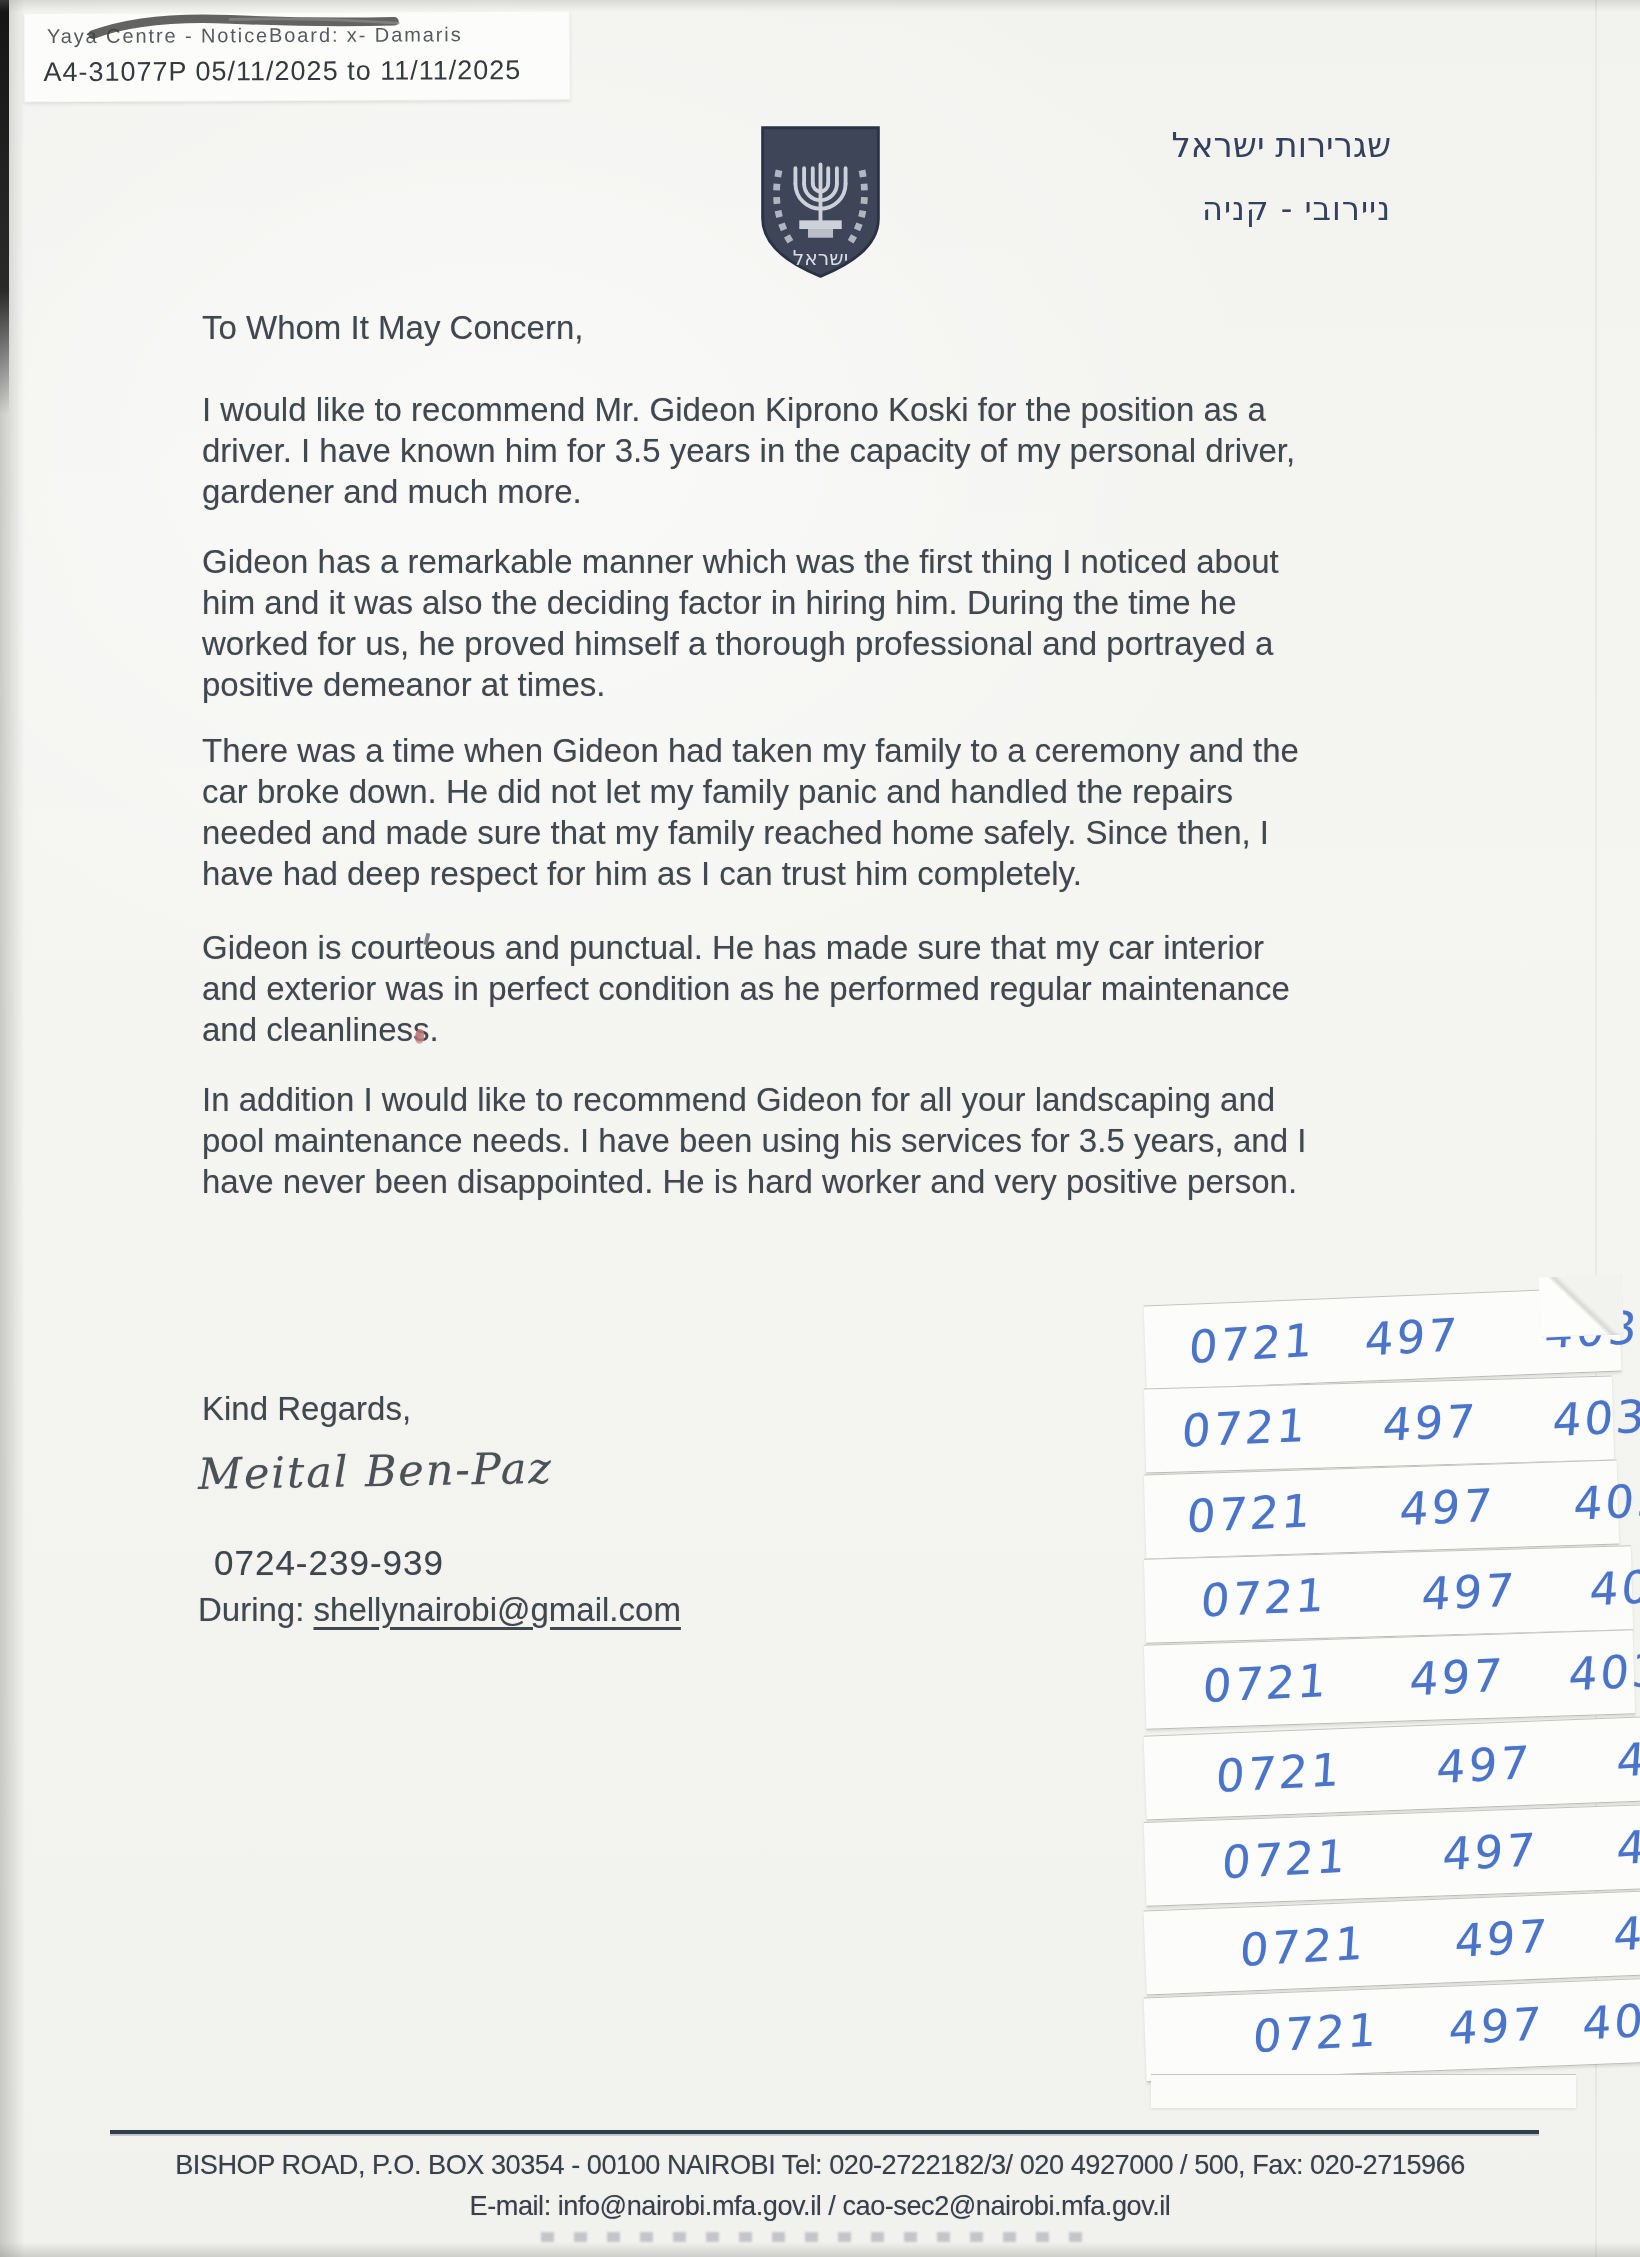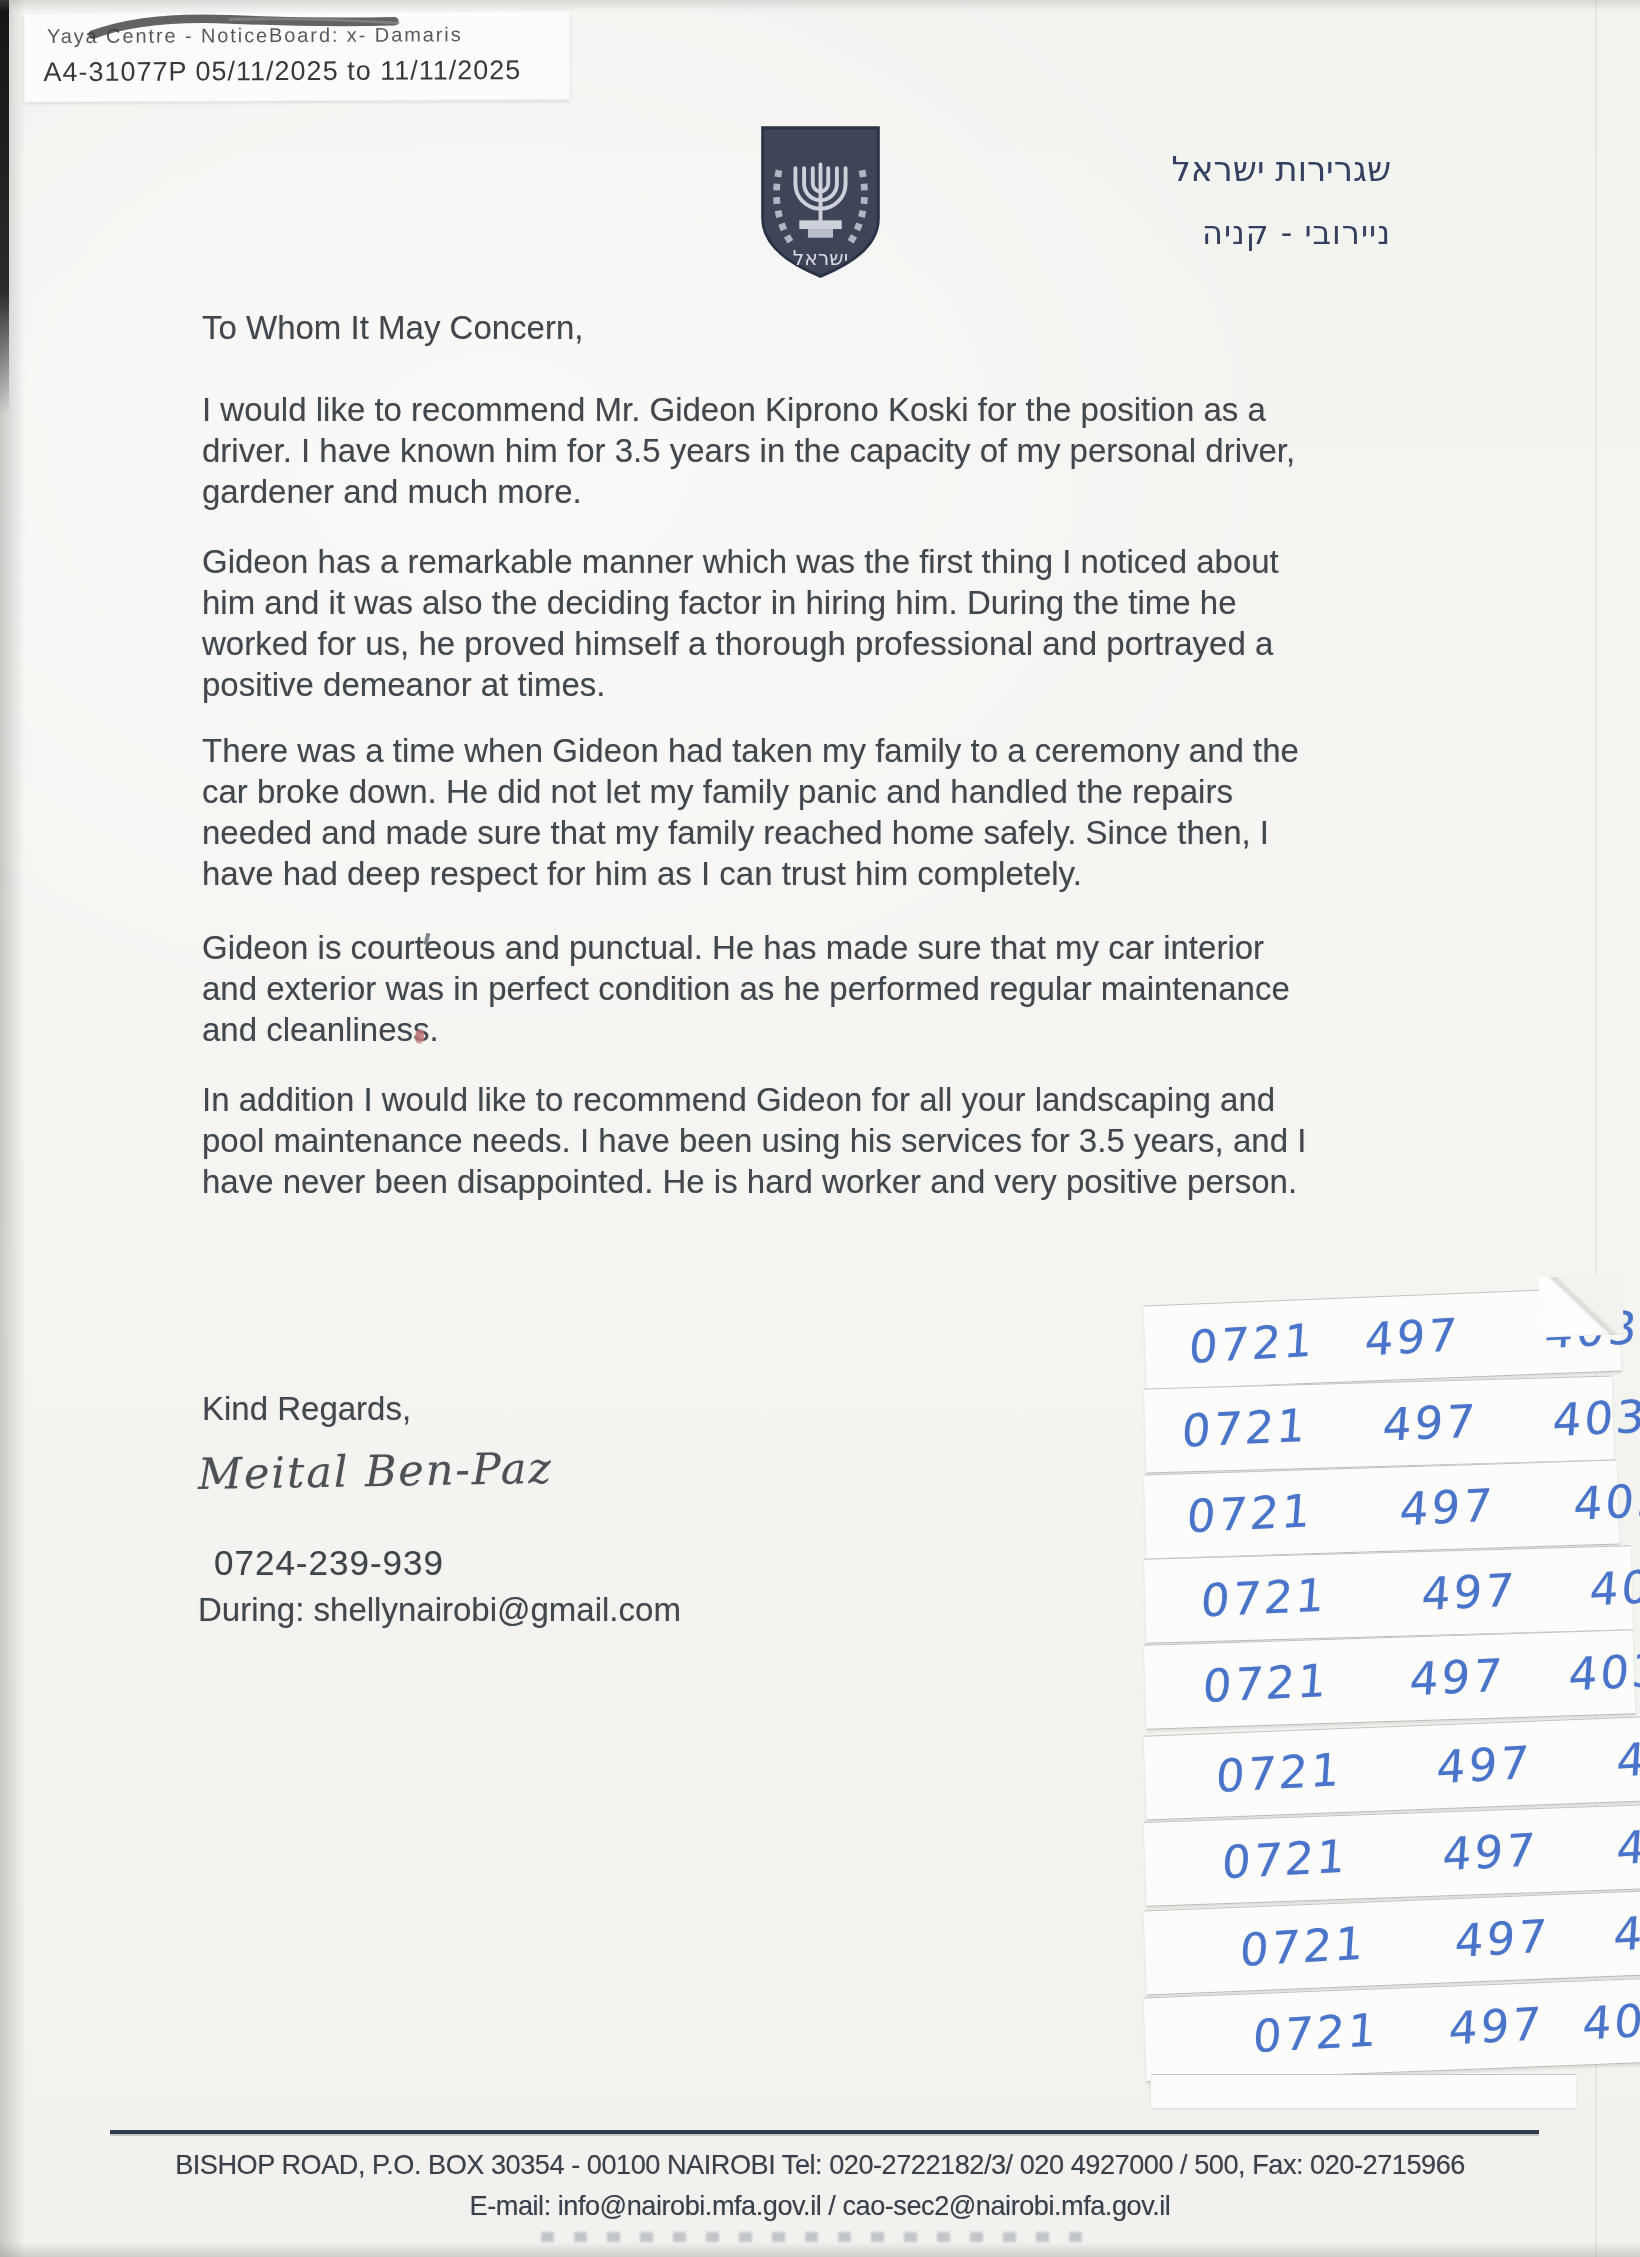--- a/index.html
+++ b/index.html
@@ -26,40 +26,40 @@
     box-shadow:0 1.9px 3.9px rgba(0,0,0,.10), inset 0 0 0 1px rgba(0,0,0,.03);transform:rotate(-.25deg);}
   .sticker .l1{position:absolute;left:23px;top:11.6px;font-size:20px;letter-spacing:1.9px;color:#565a5e;}
   .sticker .l2{position:absolute;left:19.3px;top:44px;font-size:27px;letter-spacing:1px;color:#36393d;}
   .swoosh{position:absolute;left:85px;top:5.8px;}
 
   
   .embassy-en{position:absolute;left:116px;top:153px;width:406px;text-align:center;
     font-family:"Liberation Serif",serif;font-weight:bold;color:#2e3a5a;}
   .embassy-en .en1{font-size:30px;letter-spacing:1px;}
   .embassy-en .en2{font-size:28px;letter-spacing:1.9px;margin-top:8.7px;}
-  .embassy-he{position:absolute;right:249px;top:149px;width:309px;text-align:right;direction:rtl;
+  .embassy-he{position:absolute;right:249px;top:125px;width:309px;text-align:right;direction:rtl;
     font-family:"DejaVu Sans",sans-serif;color:#33405f;}
   .embassy-he .he1{font-size:34px;}
   .embassy-he .he2{font-size:32px;margin-top:25px;letter-spacing:1px;}
   .emblem{position:absolute;left:753px;top:120px;}
 
   
   .para{position:absolute;left:202px;width:1274px;margin:0;font-size:33px;line-height:41px;
     white-space:pre-line;color:#41474f;text-shadow:0 0 1px rgba(65,71,79,.35);}
   .salutation{top:307px;}
   .p1{top:389px;} .p2{top:541px;} .p3{top:730px;} .p4{top:927px;} .p5{top:1079px;} .p6{top:1234px;}
   .closing{top:1388px;}
   .signature{position:absolute;left:198px;top:1446px;font-family:"DejaVu Serif",serif;
     font-style:italic;font-size:43px;color:#4c5157;letter-spacing:1.9px;
     text-shadow:0 0 1px rgba(76,81,87,.4);transform:rotate(-1deg);}
   .phone{position:absolute;left:214px;top:1543px;font-size:35px;color:#3f454d;letter-spacing:1px;
     text-shadow:0 0 1px rgba(65,71,79,.35);}
   .email-line{position:absolute;left:198px;top:1591px;font-size:33px;color:#41474f;
     text-shadow:0 0 1px rgba(65,71,79,.35);}
-  .email-line .addr{text-underline-offset:5.8px;text-align:center;}
+  .email-line .addr{text-decoration:underline;text-underline-offset:5.8px;text-align:center;}
   .ink-tick{position:absolute;left:425px;top:933px;width:3.9px;height:11.6px;background:#7d8288;transform:rotate(14deg);}
   .ink-red{position:absolute;left:415px;top:1029px;width:8.7px;height:15.4px;border-radius:60% 40% 50% 50%;
     background:radial-gradient(circle at 40% 40%, #b25a5e, #c9888b 70%, rgba(201,136,139,0));opacity:.8;}
 
   
   .strips{position:absolute;left:1145px;top:1284px;width:444px;height:850px;}
   .strip{position:absolute;left:0;width:431px;height:83px;background:#fcfcfa;
     border-top:1px solid #c3c3bf;border-bottom:1px solid #babab6;
     box-shadow:0 1.9px 2.9px rgba(0,0,0,.10);
     display:flex;align-items:center;

